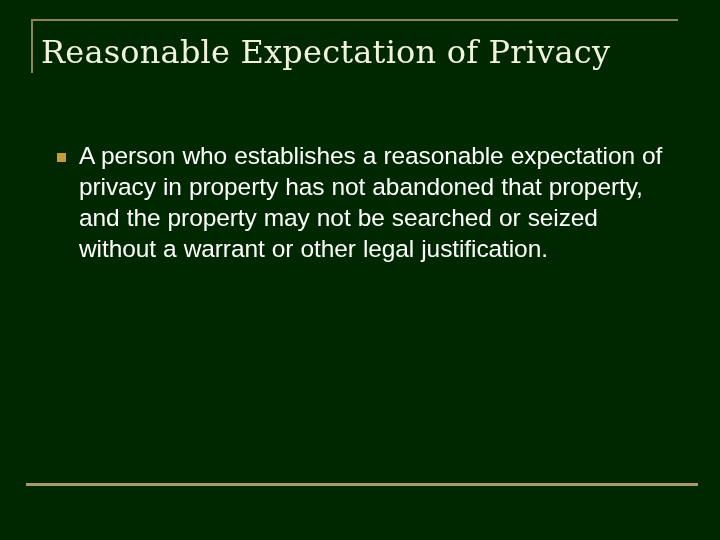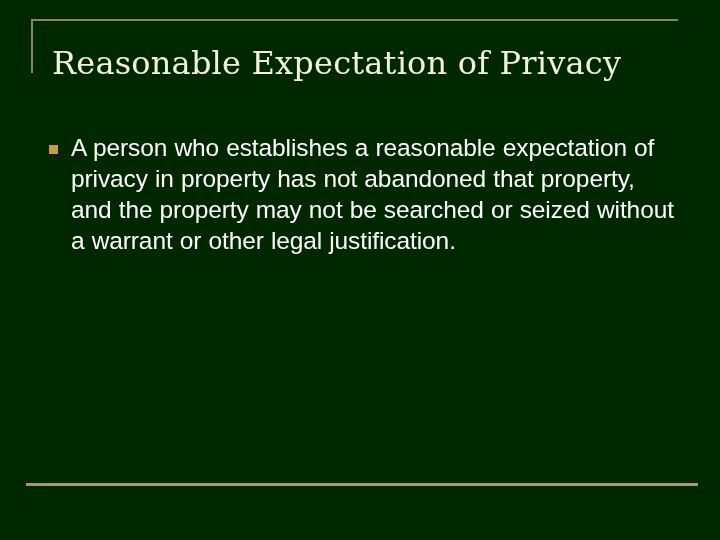--- a/index.html
+++ b/index.html
@@ -40,21 +40,21 @@
     height: 54px;
     background: #8d8458;
   }
 
   
   #slide-title {
     position: absolute;
     left: 41px;
     top: 30px;
     width: 640px;
-    margin: 11px;
+    margin: 0;
     font-family: "DejaVu Serif", "Liberation Serif", serif;
     font-weight: normal;
     font-size: 32px;
     line-height: 44px;
     letter-spacing: 0.2px;
     color: #f2f2d8;
     white-space: nowrap;
   }
 
   
@@ -62,21 +62,21 @@
     position: absolute;
     left: 45px;
     top: 132px;
     width: 630px;
   }
 
   .bullet-item {
     position: relative;
     display: block;
     padding-left: 26px;
-    margin: 0;
+    margin: 8px;
   }
 
   .bullet-marker {
     position: absolute;
     left: 4px;
     top: 13px;
     width: 9px;
     height: 9px;
     background: #c89b3c;
     display: block;

